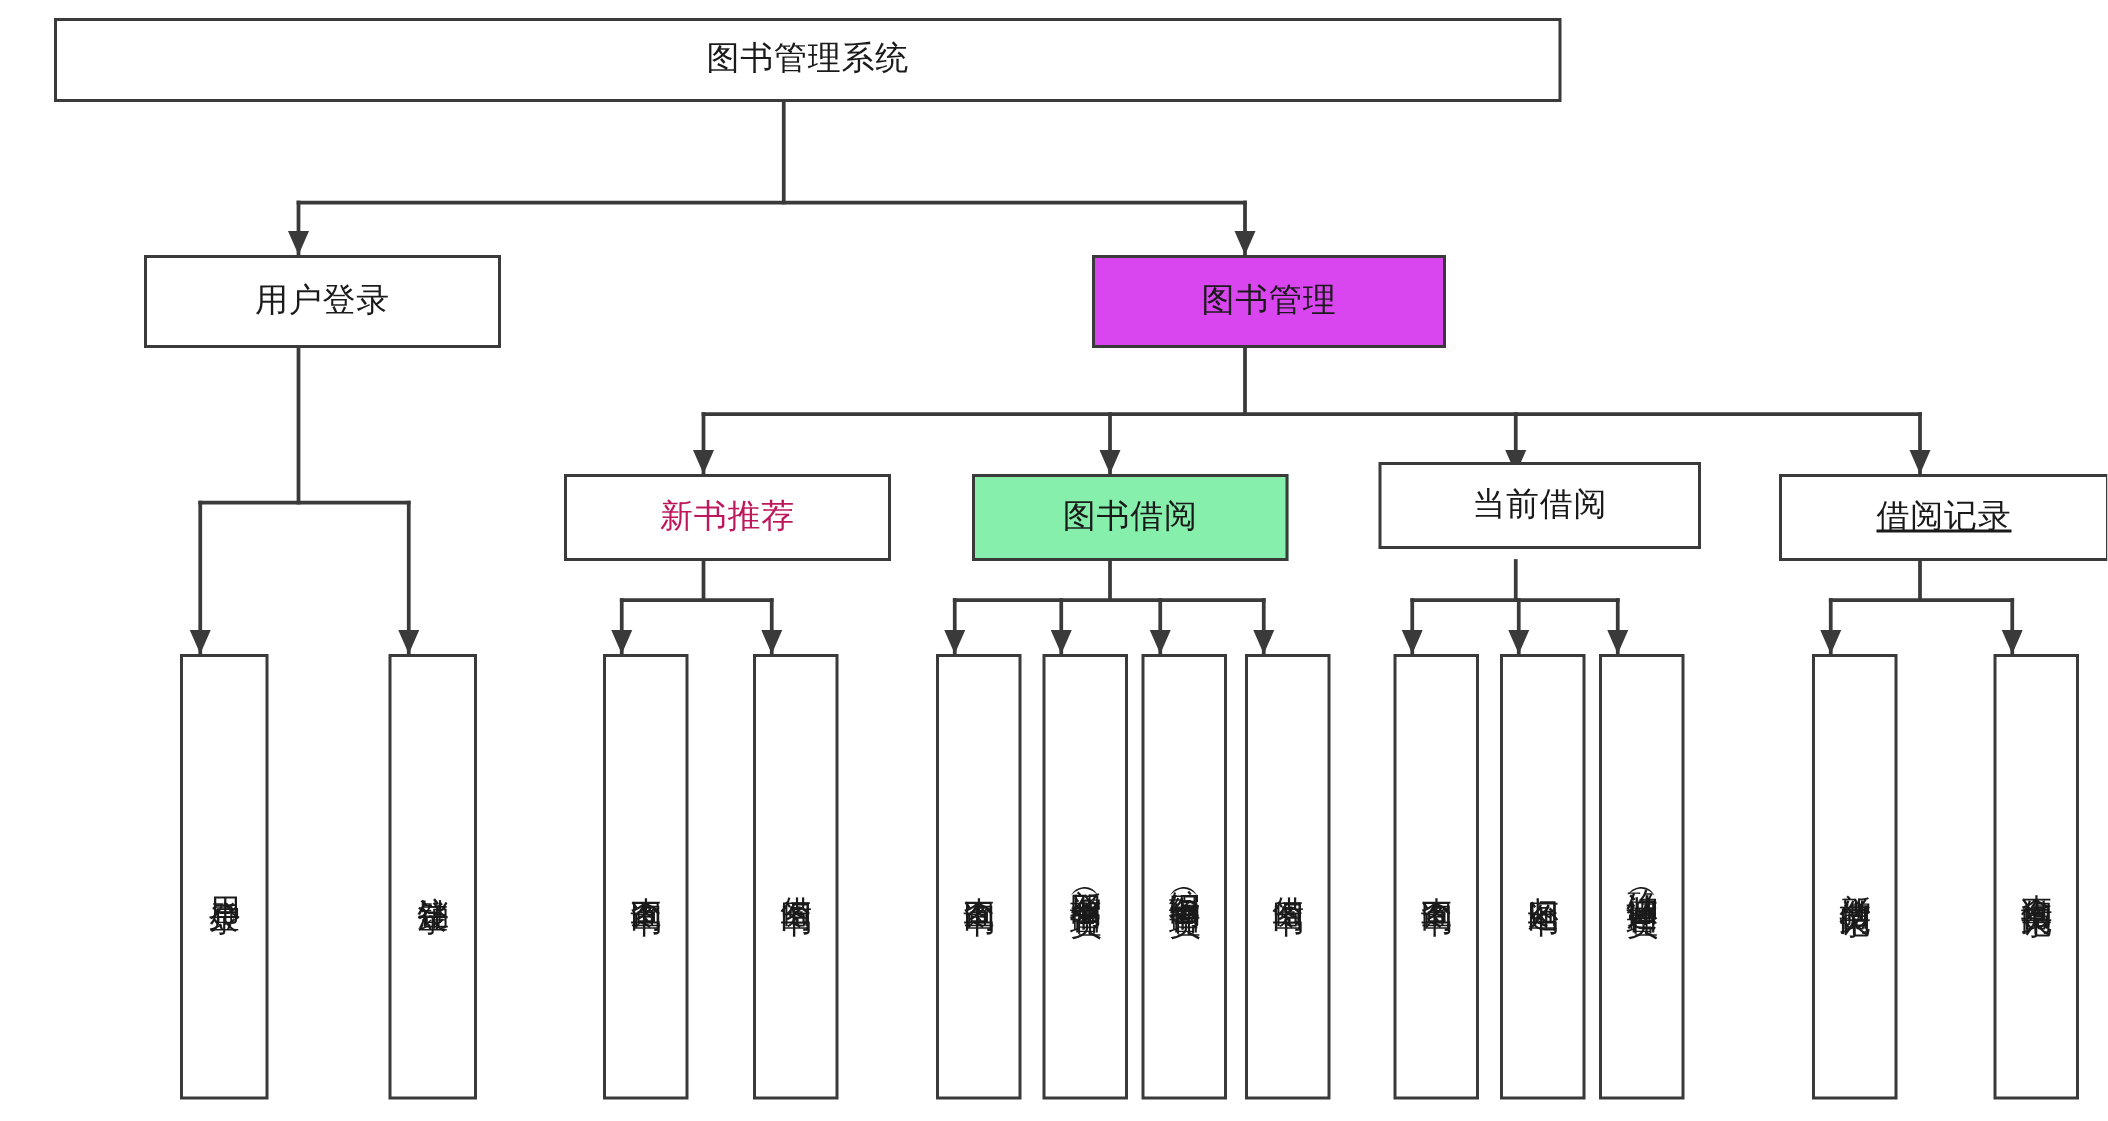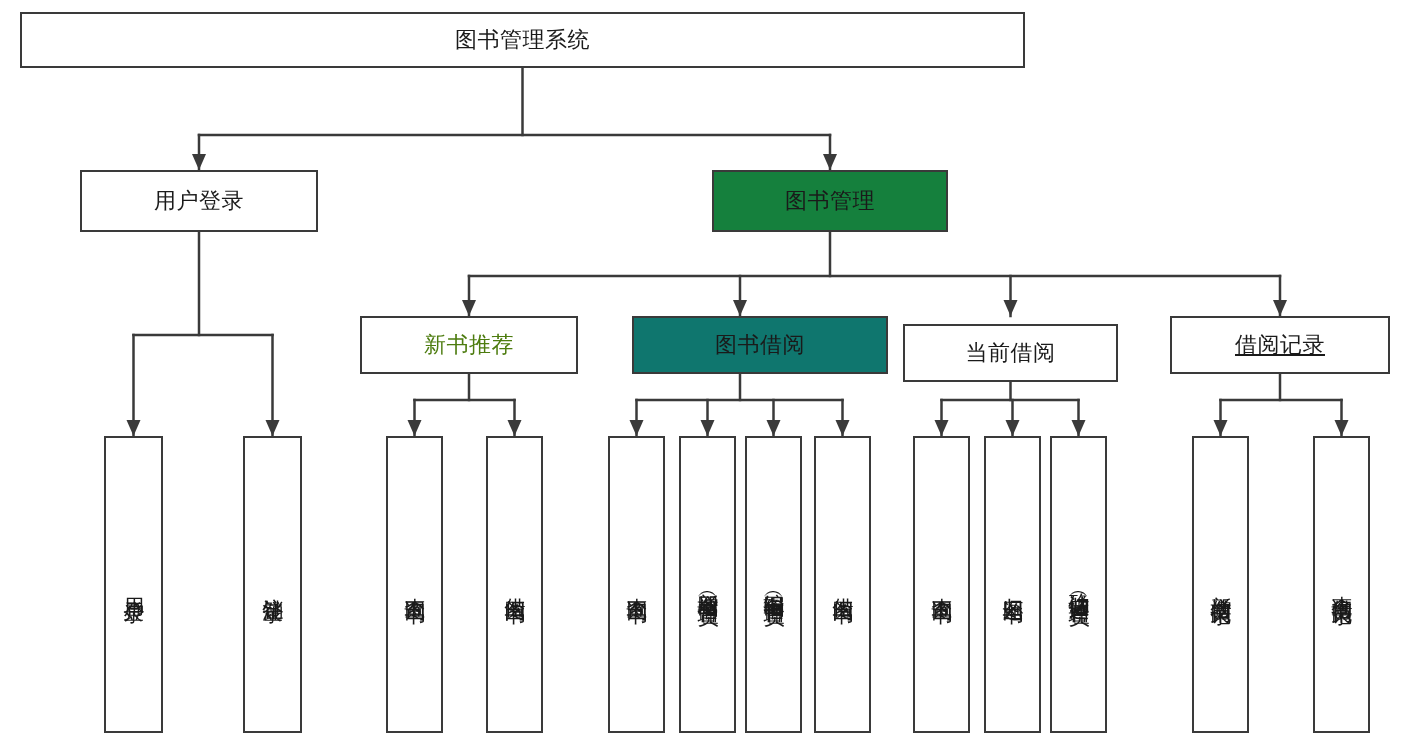--- a/index.html
+++ b/index.html
@@ -28,20 +28,21 @@
     position: absolute;
     box-sizing: border-box;
     border: 2px solid #3a3a3a;
     background: #ffffff;
     color: #1a1a1a;
     display: flex;
     align-items: center;
     justify-content: center;
     text-align: center;
     line-height: 1.18;
+    margin-left: 16px;
   }
   .node.h {
     font-size: 22px;
     letter-spacing: 0.5px;
   }
   .node.v {
     font-size: 21px;
     writing-mode: vertical-rl;
     text-orientation: upright;
     letter-spacing: 2px;
@@ -124,30 +125,30 @@
       <line x1="1341.5" y1="400" x2="1341.5" y2="436" stroke="#3a3a3a" stroke-width="2.5" stroke-linecap="square"></line>
       <polygon points="1334.5,420 1348.5,420 1341.5,436" fill="#3a3a3a"></polygon>
     </svg>
   <div id="node-layer">
       <div class="node h" style="left: 20px; top: 12px; width: 1005px; height: 56px; border-color: rgb(58, 58, 58); background: rgb(255, 255, 255); color: rgb(26, 26, 26);">
         <span class="lbl">图书管理系统</span>
       </div>
       <div class="node h" style="left: 80px; top: 170px; width: 238px; height: 62px; border-color: rgb(58, 58, 58); background: rgb(255, 255, 255); color: rgb(26, 26, 26);">
         <span class="lbl">用户登录</span>
       </div>
-      <div class="node h" style="left: 712px; top: 170px; width: 236px; height: 62px; border-color: rgb(58, 58, 58); background: #15803d; color: rgb(26, 26, 26);">
+      <div class="node h" style="left: 712px; top: 170px; width: 236px; height: 62px; border-color: rgb(58, 58, 58); background: #d946ef; color: rgb(26, 26, 26);">
         <span class="lbl">图书管理</span>
       </div>
-      <div class="node h" style="left: 360px; top: 316px; width: 218px; height: 58px; border-color: rgb(58, 58, 58); background: rgb(255, 255, 255); color: #4d7c0f;">
+      <div class="node h" style="left: 360px; top: 316px; width: 218px; height: 58px; border-color: rgb(58, 58, 58); background: rgb(255, 255, 255); color: #be185d;">
         <span class="lbl">新书推荐</span>
       </div>
-      <div class="node h" style="left: 632px; top: 316px; width: 256px; height: 58px; border-color: rgb(58, 58, 58); background: #0f766e; color: rgb(26, 26, 26);">
+      <div class="node h" style="left: 632px; top: 316px; width: 211px; height: 58px; border-color: rgb(58, 58, 58); background: #86efac; color: rgb(26, 26, 26);">
         <span class="lbl">图书借阅</span>
       </div>
-      <div class="node h" style="left: 903px; top: 324px; width: 215px; height: 58px; border-color: rgb(58, 58, 58); background: rgb(255, 255, 255); color: rgb(26, 26, 26);">
+      <div class="node h" style="left: 903px; top: 308px; width: 215px; height: 58px; border-color: rgb(58, 58, 58); background: rgb(255, 255, 255); color: rgb(26, 26, 26);">
         <span class="lbl">当前借阅</span>
       </div>
       <div class="node h" style="left: 1170px; top: 316px; width: 220px; height: 58px; border-color: rgb(58, 58, 58); background: rgb(255, 255, 255); color: rgb(26, 26, 26); text-decoration: underline;">
         <span class="lbl">借阅记录</span>
       </div>
       <div class="node v" style="left: 104px; top: 436px; width: 59px; height: 297px; border-color: rgb(58, 58, 58); background: rgb(255, 255, 255); color: rgb(26, 26, 26);">
         <span class="lbl">用户登录</span>
       </div>
       <div class="node v" style="left: 243px; top: 436px; width: 59px; height: 297px; border-color: rgb(58, 58, 58); background: rgb(255, 255, 255); color: rgb(26, 26, 26);">
         <span class="lbl">注销登录</span>

